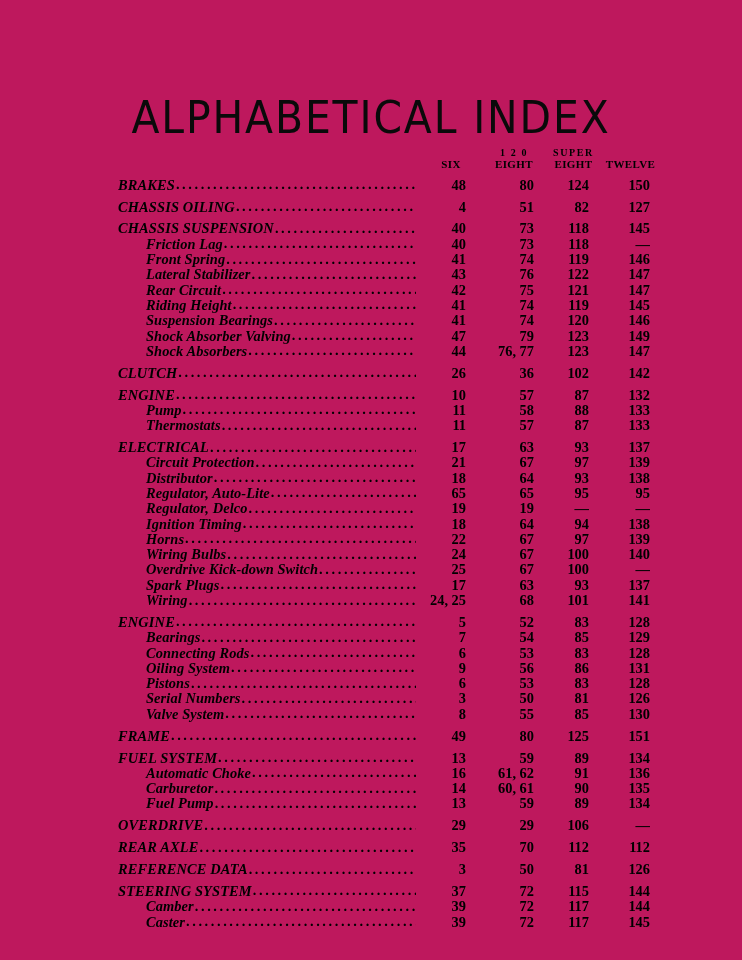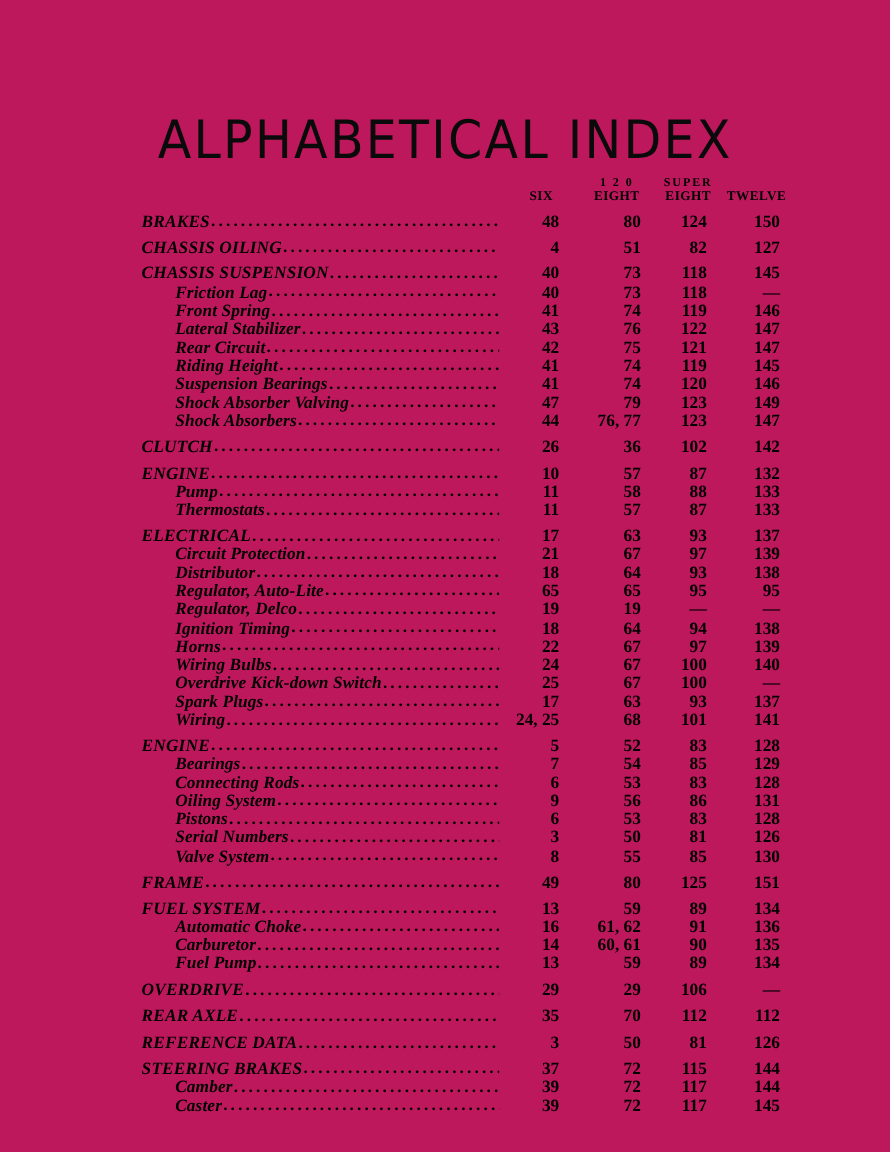--- a/index.html
+++ b/index.html
@@ -689,21 +689,21 @@
             <td class="num n-eight">50</td>
             <td class="num n-super">81</td>
             <td class="num n-twelve">126</td>
           </tr>
           <tr class="gap">
             <td colspan="5"></td>
           </tr>
           <tr class="major">
             <td class="entry">
               <span class="row-inner">
-                <span class="ent-label">STEERING BRAKES</span>
+                <span class="ent-label">STEERING SYSTEM</span>
                 <span class="leader"></span>
               </span>
             </td>
             <td class="num n-six">37</td>
             <td class="num n-eight">72</td>
             <td class="num n-super">115</td>
             <td class="num n-twelve">144</td>
           </tr>
           <tr class="sub">
             <td class="entry">

